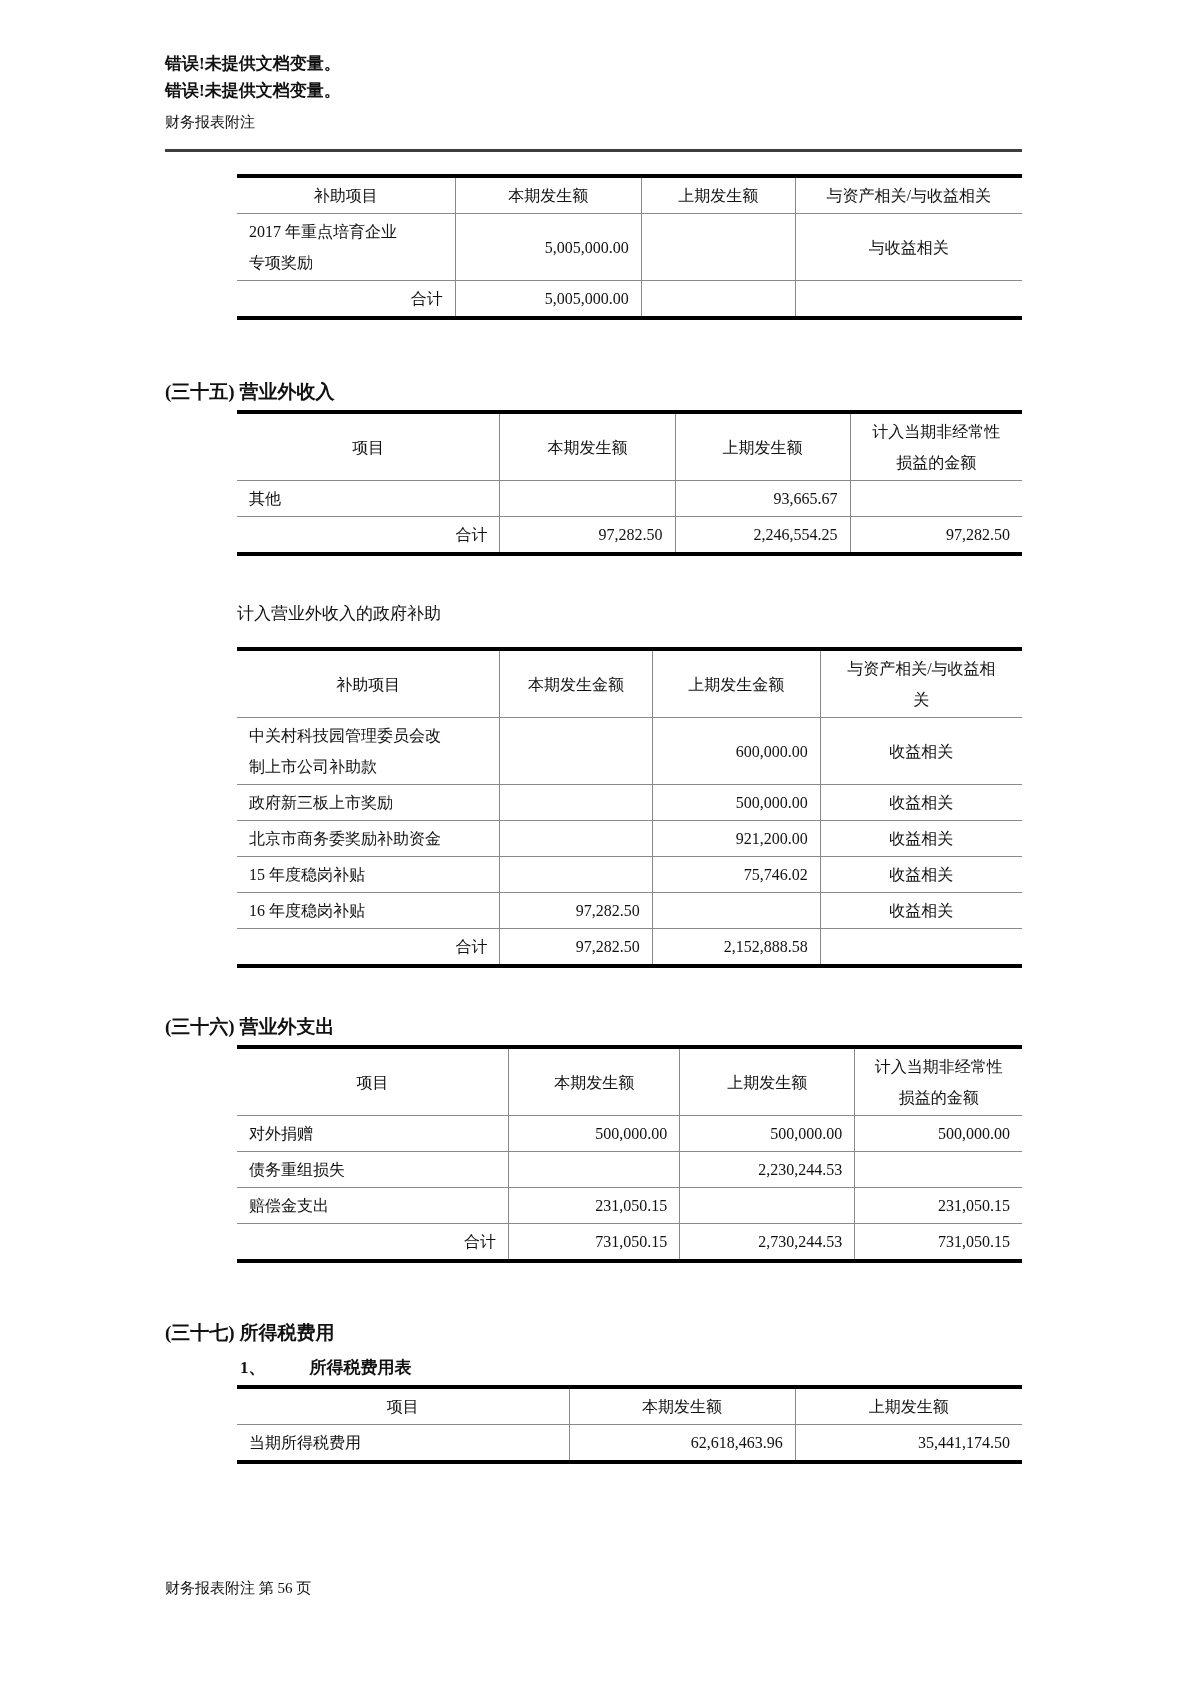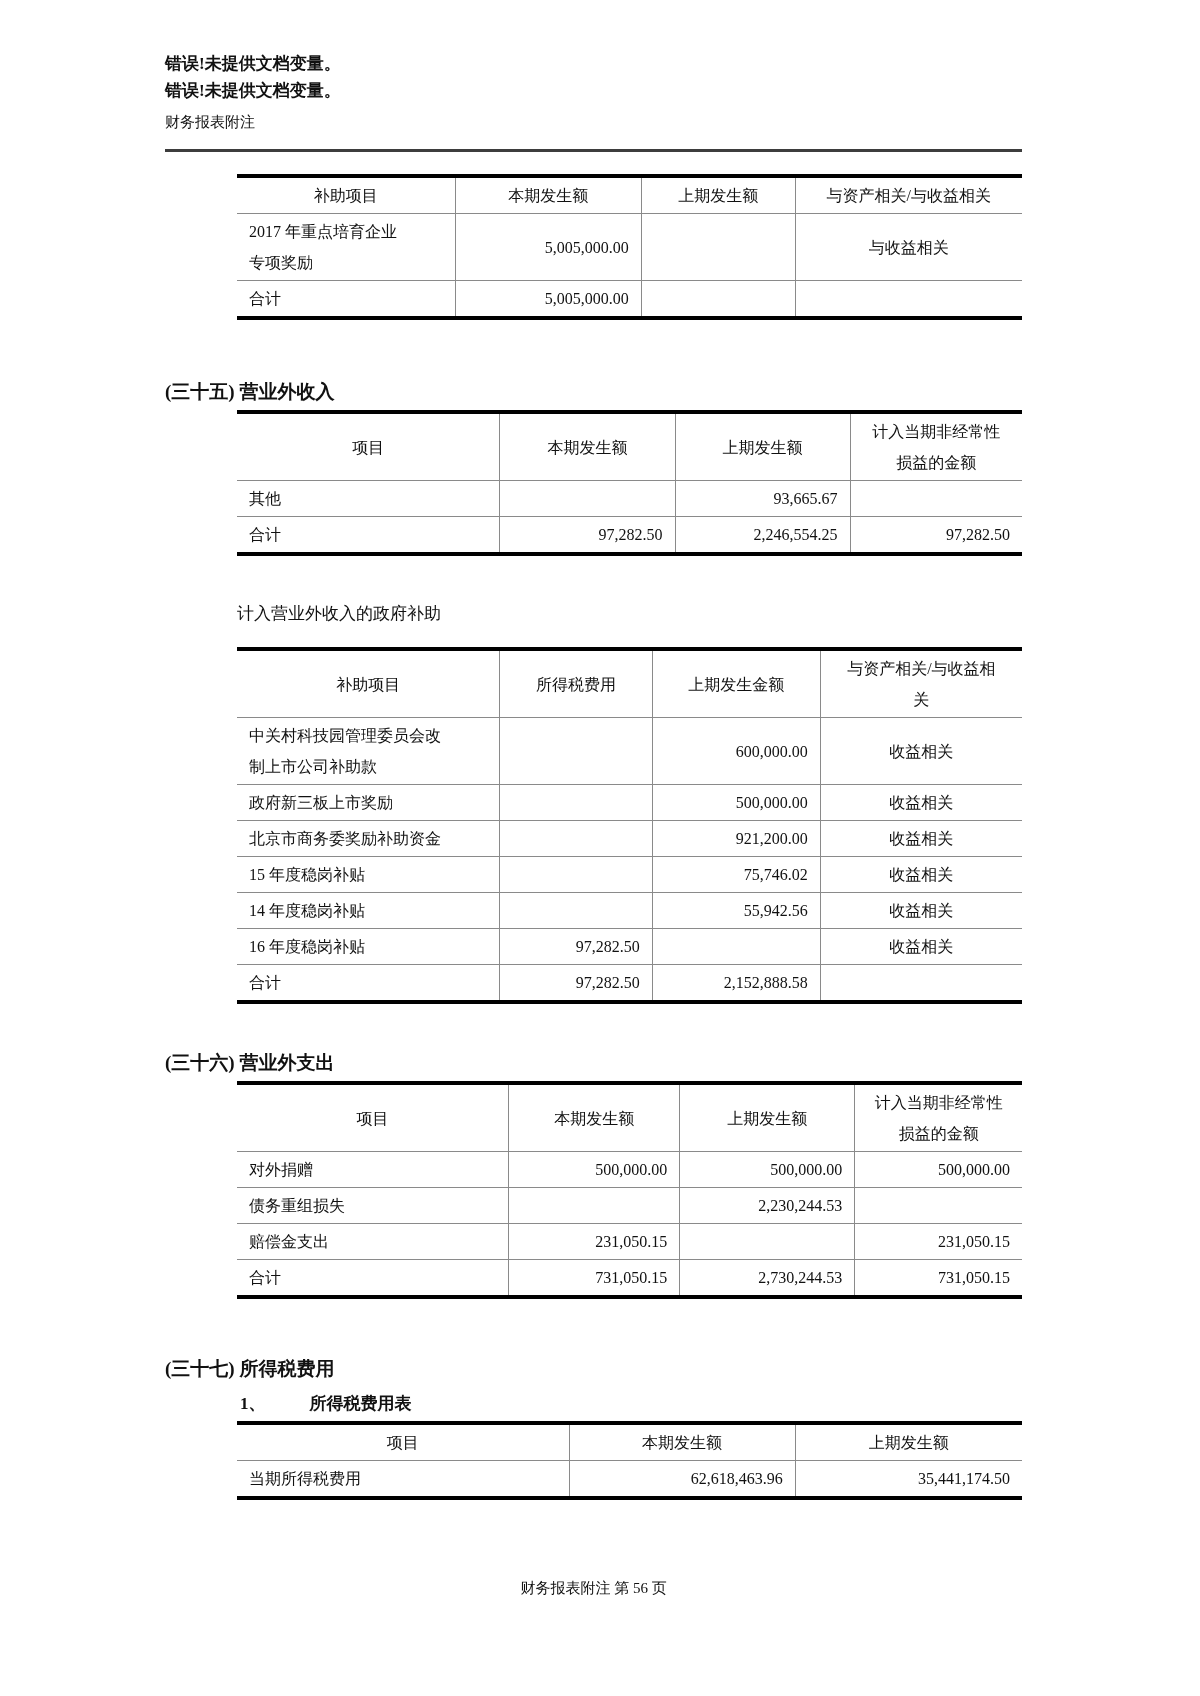--- a/index.html
+++ b/index.html
@@ -59,26 +59,26 @@
     white-space:pre-line;
     font-weight:normal;
   }
   table.fin th{text-align:center;}
   table.fin th + th, table.fin td + td{border-left:1px solid #8a8a8a;}
   table.fin thead tr{border-bottom:1px solid #8a8a8a;}
   table.fin tbody tr:not(:last-child){border-bottom:1px solid #8a8a8a;}
   td.al-left{text-align:left;padding-left:28px;}
   td.al-right{text-align:right;padding-right:20px;}
   td.al-center{text-align:center;}
-  td.first-total{text-align:left;padding-left:12px;margin-top:26px;}
+  td.first-total{text-align:right;padding-left:12px;margin-top:26px;}
   
   .page-footer{
     position:absolute;
     left:165px;top:1576px;width:857px;
-    text-align:center;
+    text-align:left;
     font-size:15px;line-height:25px;
   }
 </style>
 </head>
 <body>
 
 <div class="page">
 
   <div class="doc-header">
     <div class="hline bold">错误!未提供文档变量。</div>
@@ -156,21 +156,21 @@
   <table class="fin mt-sub">
       <colgroup>
         <col style="width: 33.5%;">
         <col style="width: 19.4%;">
         <col style="width: 21.4%;">
         <col style="width: 25.7%;">
       </colgroup>
       <thead>
         <tr>
           <th>补助项目</th>
-          <th>所得税费用</th>
+          <th>本期发生金额</th>
           <th>上期发生金额</th>
           <th>与资产相关/与收益相
 关</th>
         </tr>
       </thead>
       <tbody>
         <tr>
           <td class="al-left">中关村科技园管理委员会改
 制上市公司补助款</td>
           <td class="al-right"></td>
@@ -186,26 +186,20 @@
         <tr>
           <td class="al-left">北京市商务委奖励补助资金</td>
           <td class="al-right"></td>
           <td class="al-right">921,200.00</td>
           <td class="al-center">收益相关</td>
         </tr>
         <tr>
           <td class="al-left">15 年度稳岗补贴</td>
           <td class="al-right"></td>
           <td class="al-right">75,746.02</td>
-          <td class="al-center">收益相关</td>
-        </tr>
-        <tr>
-          <td class="al-left">14 年度稳岗补贴</td>
-          <td class="al-right"></td>
-          <td class="al-right">55,942.56</td>
           <td class="al-center">收益相关</td>
         </tr>
         <tr>
           <td class="al-left">16 年度稳岗补贴</td>
           <td class="al-right">97,282.50</td>
           <td class="al-right"></td>
           <td class="al-center">收益相关</td>
         </tr>
         <tr>
           <td class="al-left first-total">合计</td>

